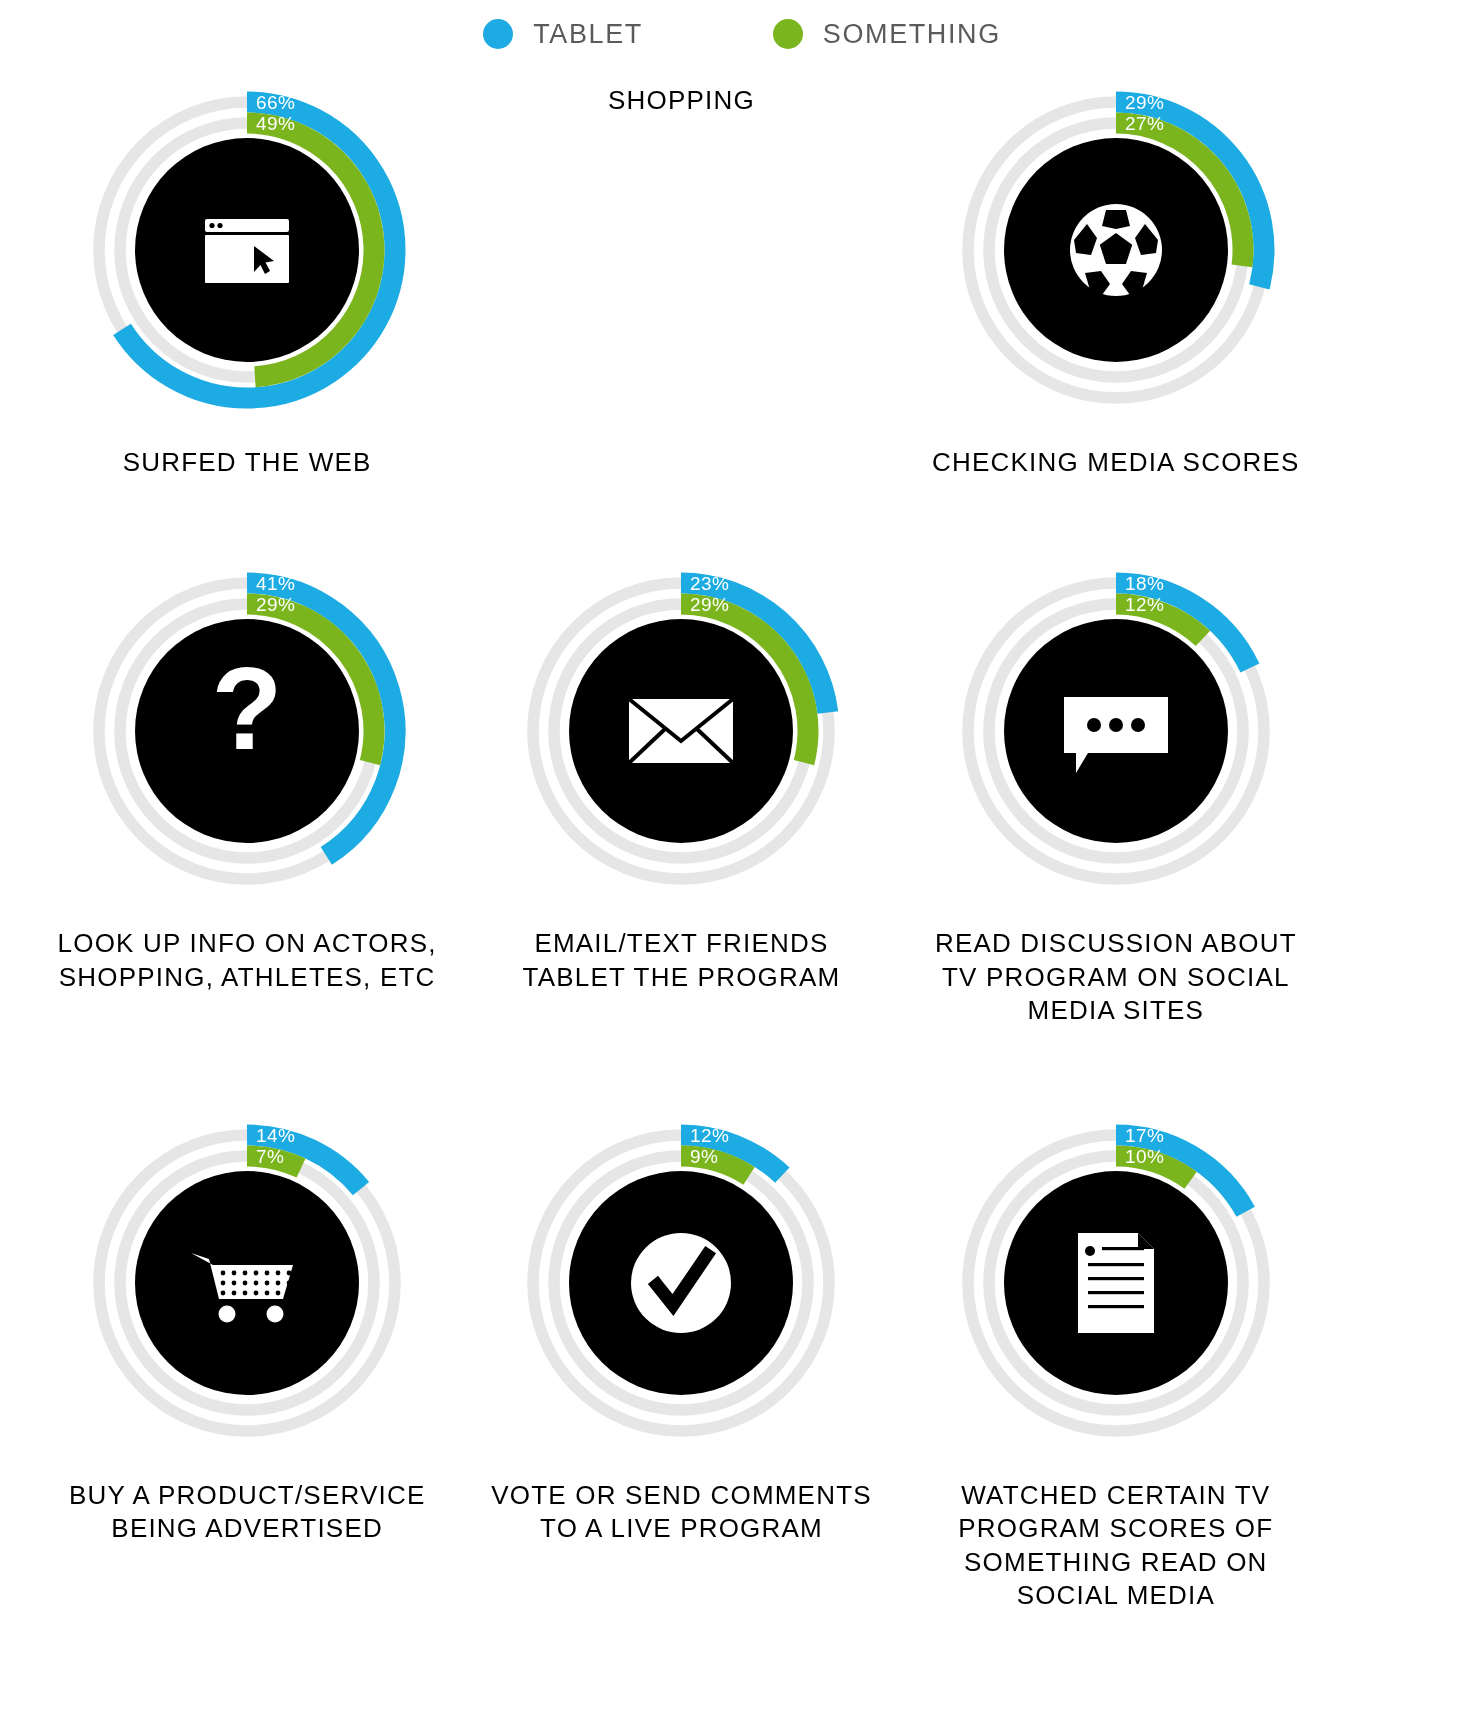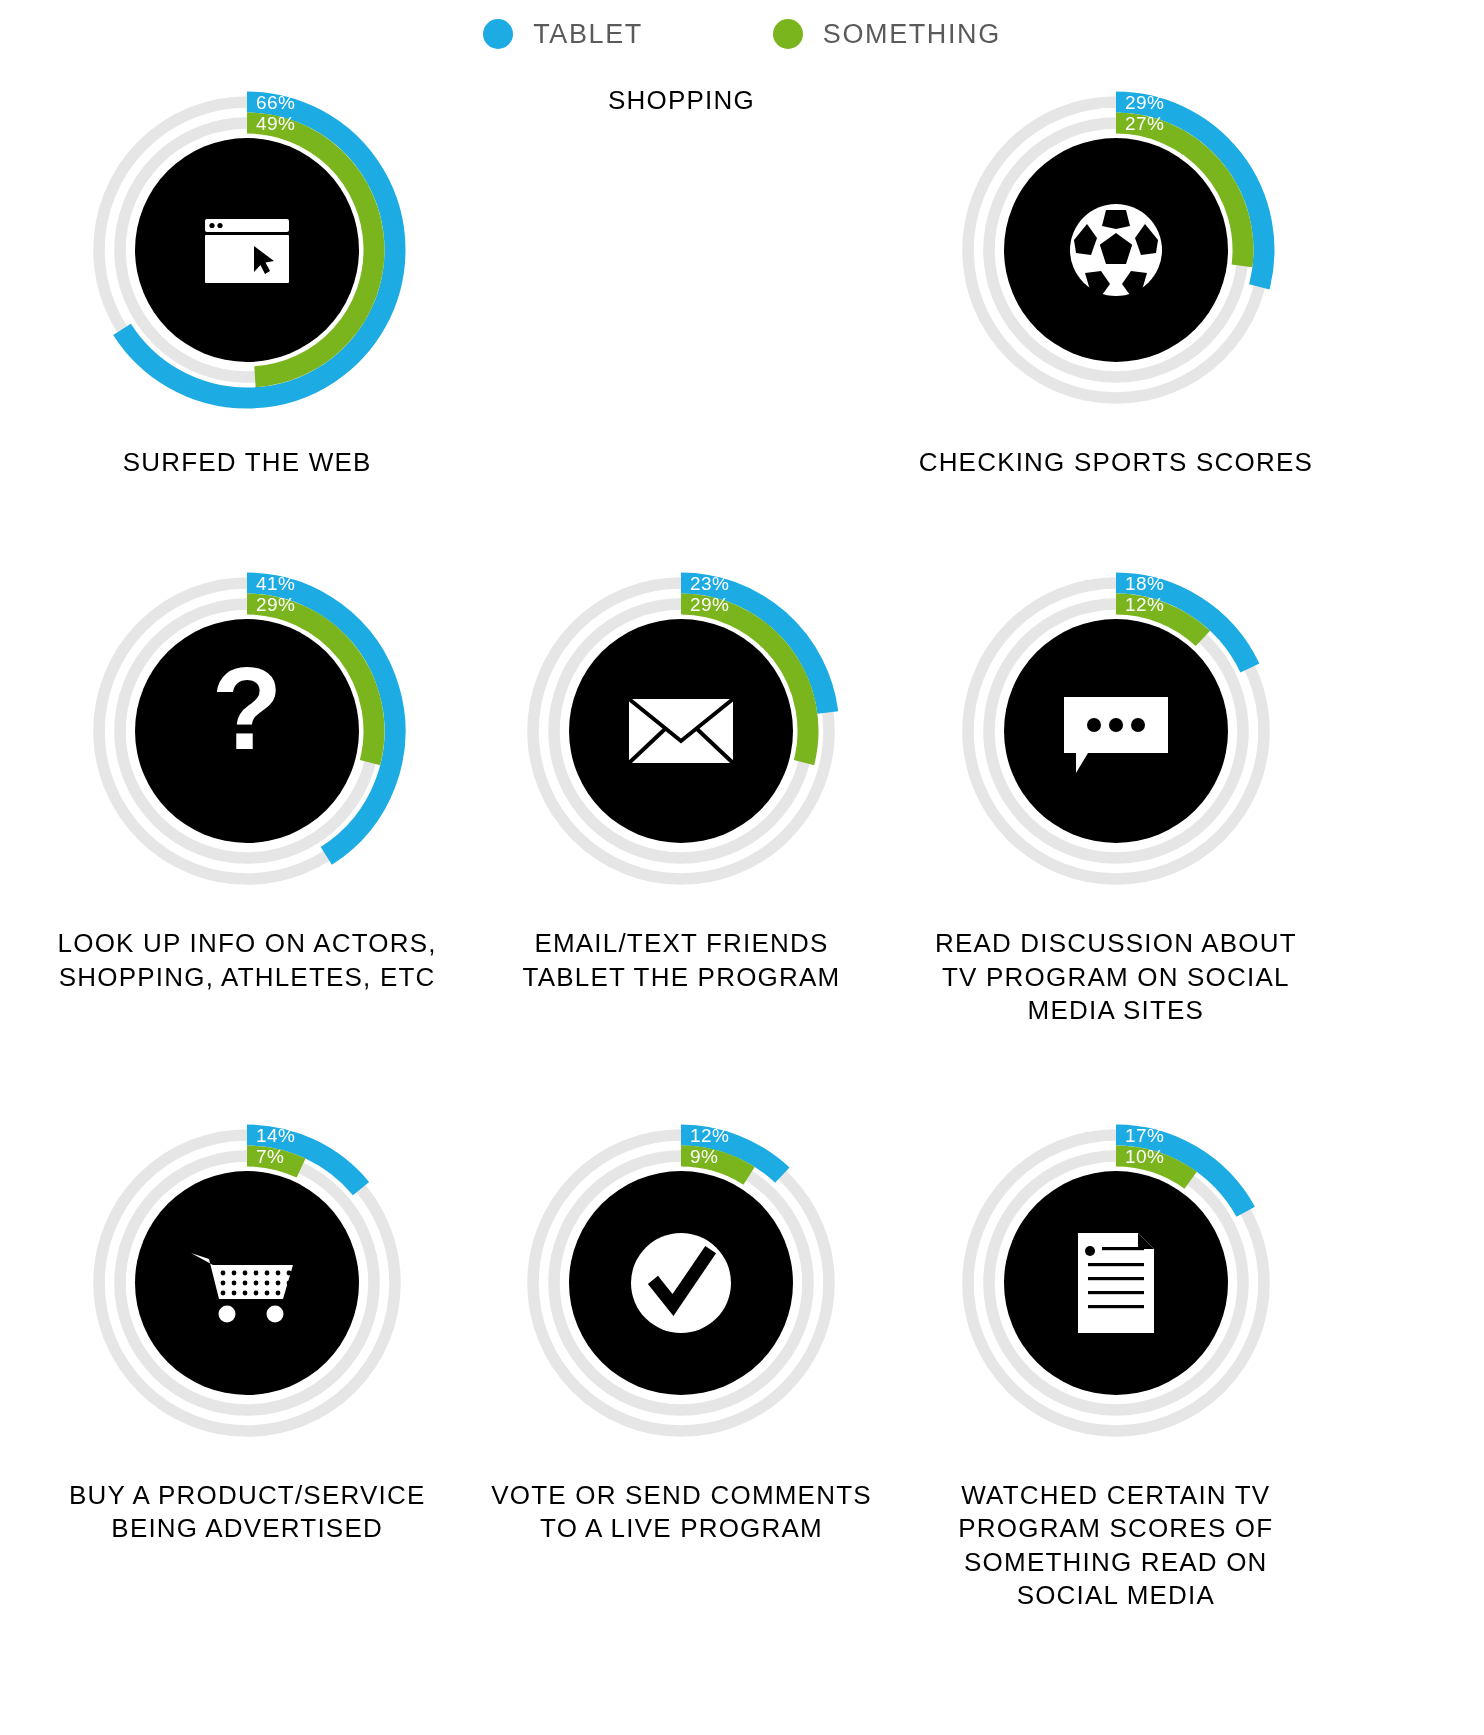--- a/index.html
+++ b/index.html
@@ -145,21 +145,21 @@
                 <path d="M 128 160 L 141 144 L 151 158 L 145 175 L 130 173 Z"></path>
                 <path d="M 212 160 L 199 144 L 189 158 L 195 175 L 210 173 Z"></path>
                 <path d="M 144 210 L 139 193 L 155 191 L 164 204 L 156 215 Z"></path>
                 <path d="M 196 210 L 201 193 L 185 191 L 176 204 L 184 215 Z"></path>
               </g>
             </g>
             <text x="179" y="29" class="pct-text" text-anchor="start">29%</text>
             <text x="179" y="50" class="pct-text" text-anchor="start">27%</text>
           </svg>
         </div>
-        <div class="cell-label">CHECKING SPORTS SCORES</div>
+        <div class="cell-label">CHECKING MEDIA SCORES</div>
       </div>
       <div class="cell row2">
         <div class="donut-wrap">
           <svg width="340" height="340" viewBox="0 0 340 340">
             <circle cx="170" cy="170" r="148" fill="none" stroke="#e6e6e6" stroke-width="11.55"></circle>
             <circle cx="170" cy="170" r="127" fill="none" stroke="#e6e6e6" stroke-width="11.55"></circle>
             <path d="M 170 22 A 148 148 0 0 1 249.30236565689154 294.9605329742982" fill="none" stroke="#1cabe2" stroke-width="21"></path>
             <path d="M 170 43 A 127 127 0 0 1 293.0100614633361 201.58361566993656" fill="none" stroke="#7ab51d" stroke-width="21"></path>
             <circle cx="170" cy="170" r="112" fill="#000000"></circle>
             <g fill="#ffffff">

